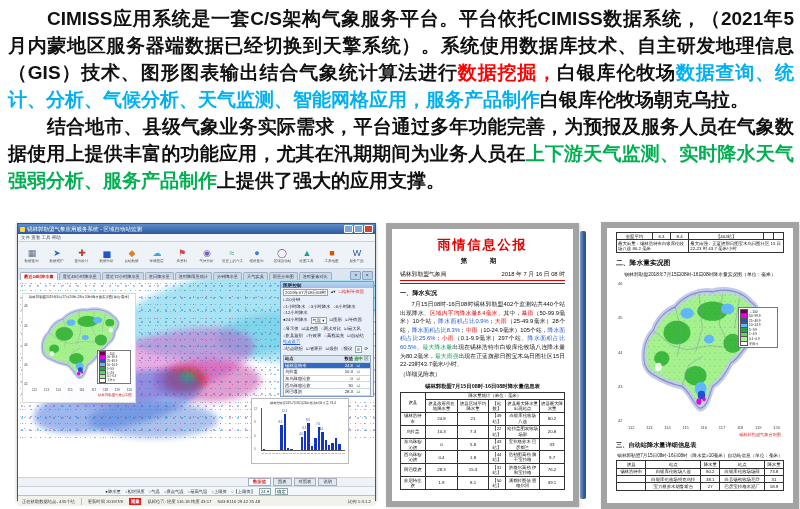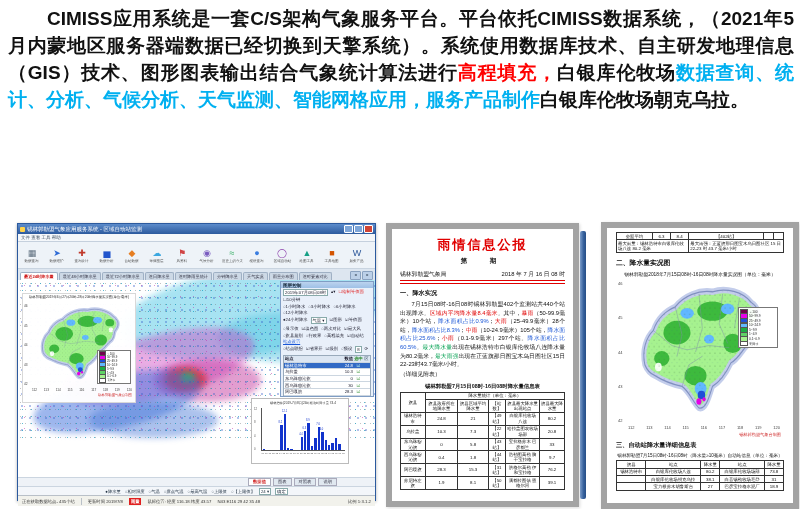--- a/index.html
+++ b/index.html
@@ -170,21 +170,22 @@
         <rect x="0" y="0" width="180" height="132" fill="url(#rgdots)"></rect>
       </g>
       <use href="#rg-outline" fill="none" stroke="#8090c0" stroke-width="1.2"></use>
     </g>
   </defs>
 </svg>
 
 <div id="slide">
 
   <div id="intro">
-    <p><span class="seg seg-k">CIMISS应用系统是一套C/S架构气象服务平台。平台依托CIMISS数据系统，（2021年5月内蒙地区服务器端数据已经切换到天擎系统）。系统使用数据库技术、自主研发地理信息（GIS）技术、图形图表输出结合气象统计算法进行</span><span class="seg seg-r">高程填充，</span><span class="seg seg-k">白银库伦牧场</span><span class="seg seg-b">数据查询、统计、分析、气候分析、天气监测、智能网格应用，服务产品制作</span><span class="seg seg-k">白银库伦牧场朝克乌拉。</span></p>
+    <p><span class="seg seg-k">CIMISS应用系统是一套C/S架构气象服务平台。平台依托CIMISS数据系统，（2021年5月内蒙地区服务器端数据已经切换到天擎系统）。系统使用数据库技术、自主研发地理信息（GIS）技术、图形图表输出结合气象统计算法进行</span><span class="seg seg-r">数据挖掘，</span><span class="seg seg-k">白银库伦牧场</span><span class="seg seg-b">数据查询、统计、分析、气候分析、天气监测、智能网格应用，服务产品制作</span><span class="seg seg-k">白银库伦牧场朝克乌拉。</span></p>
+    <p><span class="seg seg-k">结合地市、县级气象业务实际需求，平台通过多年功能完善，为预报及服务人员在气象数据使用上提供丰富的功能应用，尤其在汛期期间为业务人员在</span><span class="seg seg-g">上下游天气监测、实时降水天气强弱分析、服务产品制作</span><span class="seg seg-k">上提供了强大的应用支撑。</span></p>
   </div>
 
   <div id="app-window">
     <div class="titlebar">
       <span class="t-ico"></span>
       <span class="t-txt">锡林郭勒盟气象应用服务系统 - 区域自动站监测</span>
       <span class="winbtn"></span>
       <span class="winbtn"></span>
       <span class="winbtn close"></span>
     </div>

